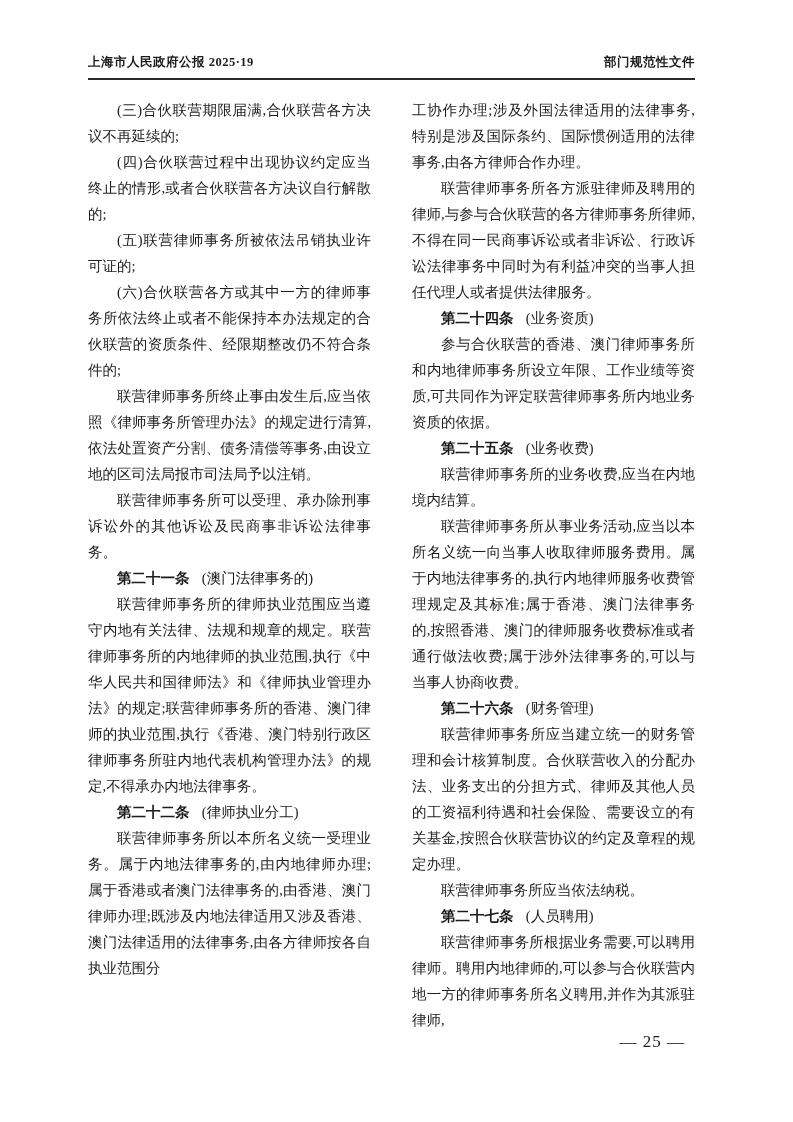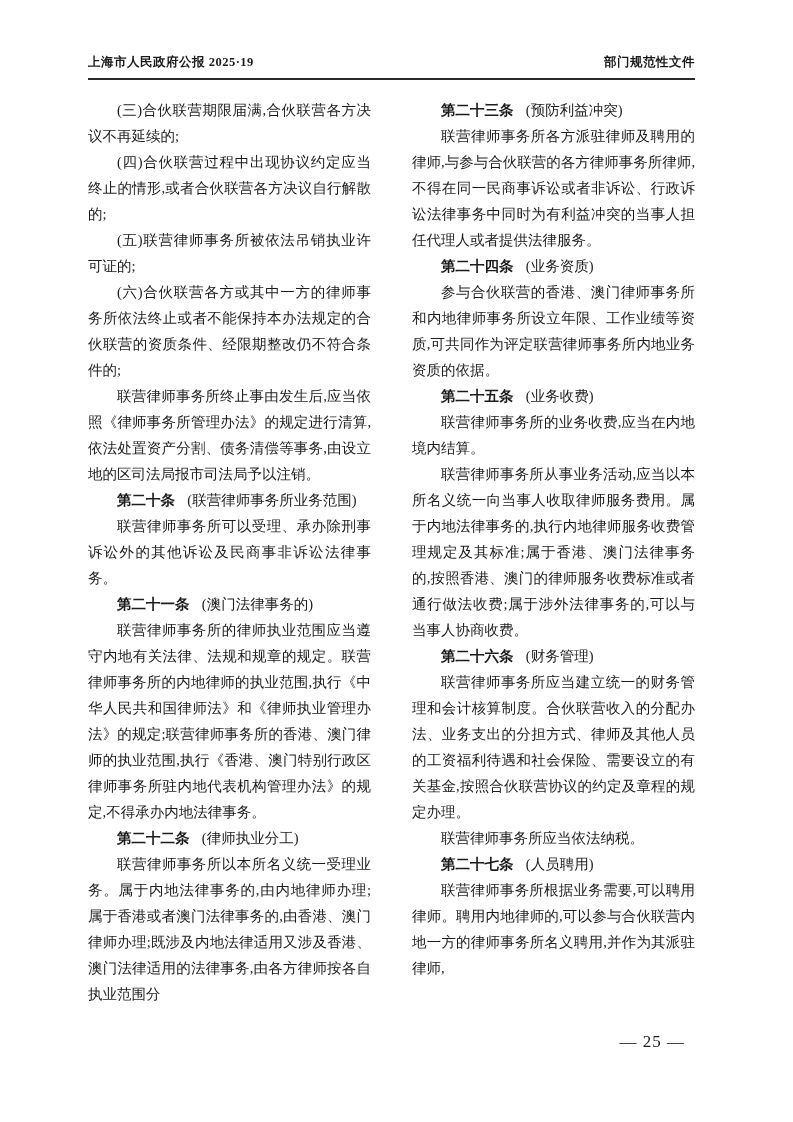--- a/index.html
+++ b/index.html
@@ -69,29 +69,28 @@
 
   <div class="header-rule"></div>
 
   <main class="content">
     <div class="column" id="col-left">
         <p class="p">(三)合伙联营期限届满,合伙联营各方决议不再延续的;</p>
         <p class="p">(四)合伙联营过程中出现协议约定应当终止的情形,或者合伙联营各方决议自行解散的;</p>
         <p class="p">(五)联营律师事务所被依法吊销执业许可证的;</p>
         <p class="p">(六)合伙联营各方或其中一方的律师事务所依法终止或者不能保持本办法规定的合伙联营的资质条件、经限期整改仍不符合条件的;</p>
         <p class="p">联营律师事务所终止事由发生后,应当依照《律师事务所管理办法》的规定进行清算,依法处置资产分割、债务清偿等事务,由设立地的区司法局报市司法局予以注销。</p>
-        <p class="article"><span class="art-num">第二十条</span><span class="art-title">(联营律师事务所业务范围)</span></p>
         <p class="p">联营律师事务所可以受理、承办除刑事诉讼外的其他诉讼及民商事非诉讼法律事务。</p>
         <p class="article"><span class="art-num">第二十一条</span><span class="art-title">(澳门法律事务的)</span></p>
         <p class="p">联营律师事务所的律师执业范围应当遵守内地有关法律、法规和规章的规定。联营律师事务所的内地律师的执业范围,执行《中华人民共和国律师法》和《律师执业管理办法》的规定;联营律师事务所的香港、澳门律师的执业范围,执行《香港、澳门特别行政区律师事务所驻内地代表机构管理办法》的规定,不得承办内地法律事务。</p>
         <p class="article"><span class="art-num">第二十二条</span><span class="art-title">(律师执业分工)</span></p>
         <p class="p">联营律师事务所以本所名义统一受理业务。属于内地法律事务的,由内地律师办理;属于香港或者澳门法律事务的,由香港、澳门律师办理;既涉及内地法律适用又涉及香港、澳门法律适用的法律事务,由各方律师按各自执业范围分</p>
       </div>
     <div class="column" id="col-right">
-        <p class="article"><span class="art-num">第二十三条</span><span class="art-title">(预防利益冲突)</span></p>
+        <p class="cont">工协作办理;涉及外国法律适用的法律事务,特别是涉及国际条约、国际惯例适用的法律事务,由各方律师合作办理。</p>
         <p class="p">联营律师事务所各方派驻律师及聘用的律师,与参与合伙联营的各方律师事务所律师,不得在同一民商事诉讼或者非诉讼、行政诉讼法律事务中同时为有利益冲突的当事人担任代理人或者提供法律服务。</p>
         <p class="article"><span class="art-num">第二十四条</span><span class="art-title">(业务资质)</span></p>
         <p class="p">参与合伙联营的香港、澳门律师事务所和内地律师事务所设立年限、工作业绩等资质,可共同作为评定联营律师事务所内地业务资质的依据。</p>
         <p class="article"><span class="art-num">第二十五条</span><span class="art-title">(业务收费)</span></p>
         <p class="p">联营律师事务所的业务收费,应当在内地境内结算。</p>
         <p class="p">联营律师事务所从事业务活动,应当以本所名义统一向当事人收取律师服务费用。属于内地法律事务的,执行内地律师服务收费管理规定及其标准;属于香港、澳门法律事务的,按照香港、澳门的律师服务收费标准或者通行做法收费;属于涉外法律事务的,可以与当事人协商收费。</p>
         <p class="article"><span class="art-num">第二十六条</span><span class="art-title">(财务管理)</span></p>
         <p class="p">联营律师事务所应当建立统一的财务管理和会计核算制度。合伙联营收入的分配办法、业务支出的分担方式、律师及其他人员的工资福利待遇和社会保险、需要设立的有关基金,按照合伙联营协议的约定及章程的规定办理。</p>
         <p class="p">联营律师事务所应当依法纳税。</p>
         <p class="article"><span class="art-num">第二十七条</span><span class="art-title">(人员聘用)</span></p>

